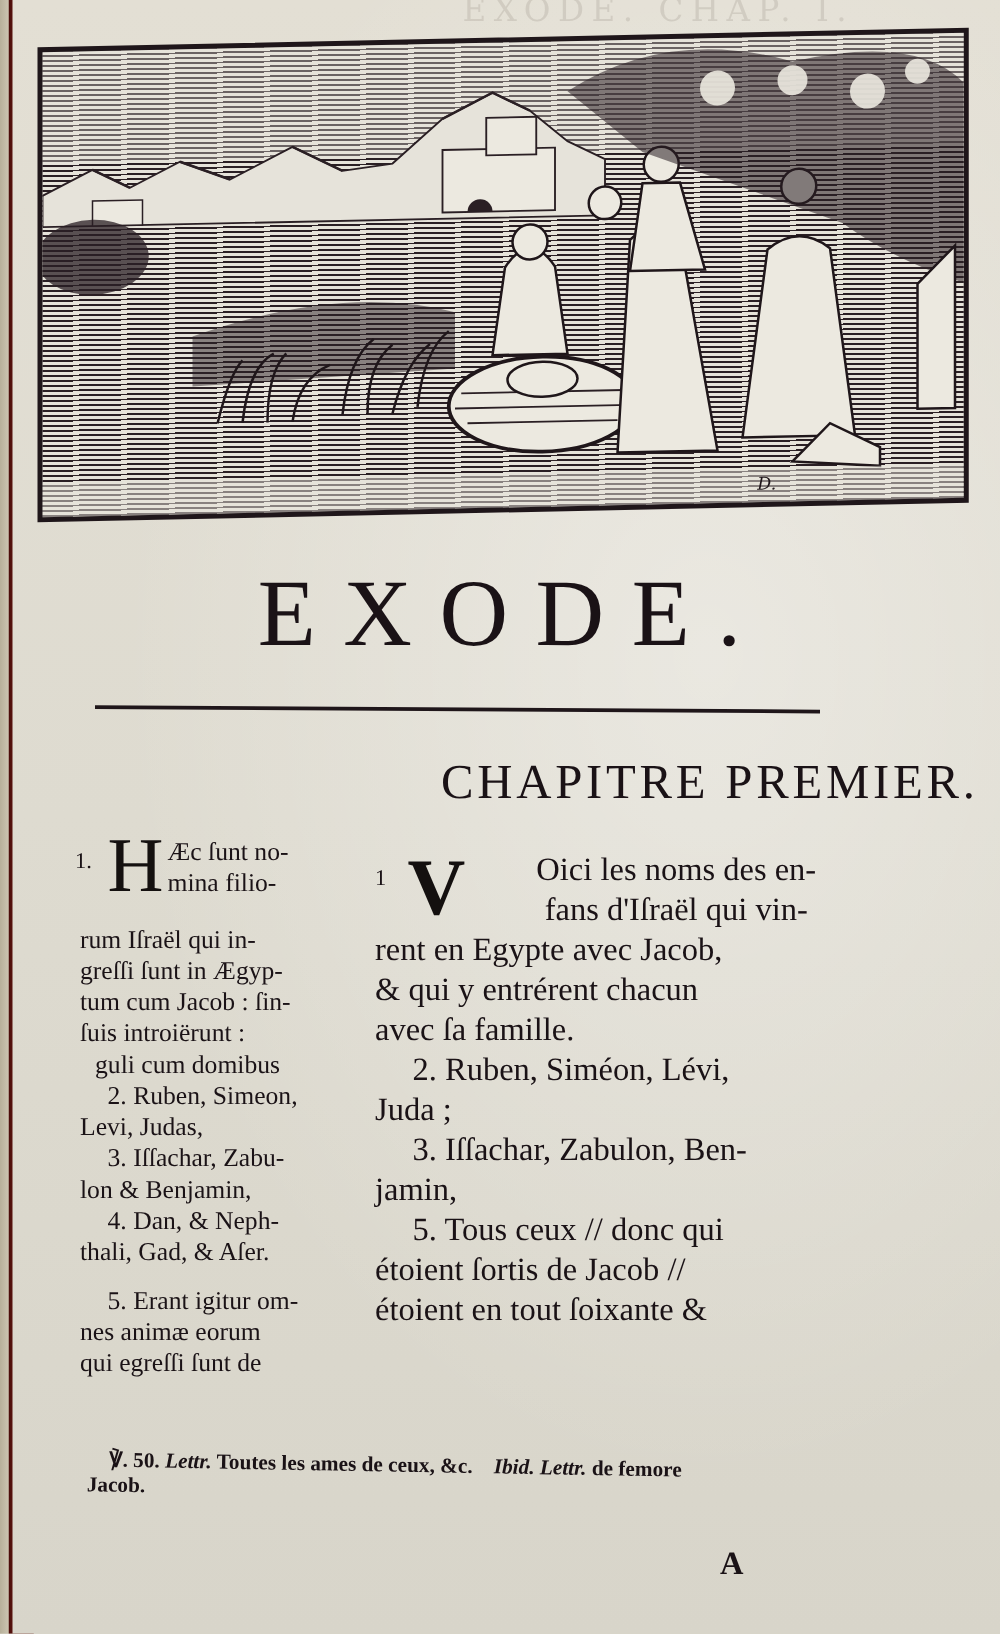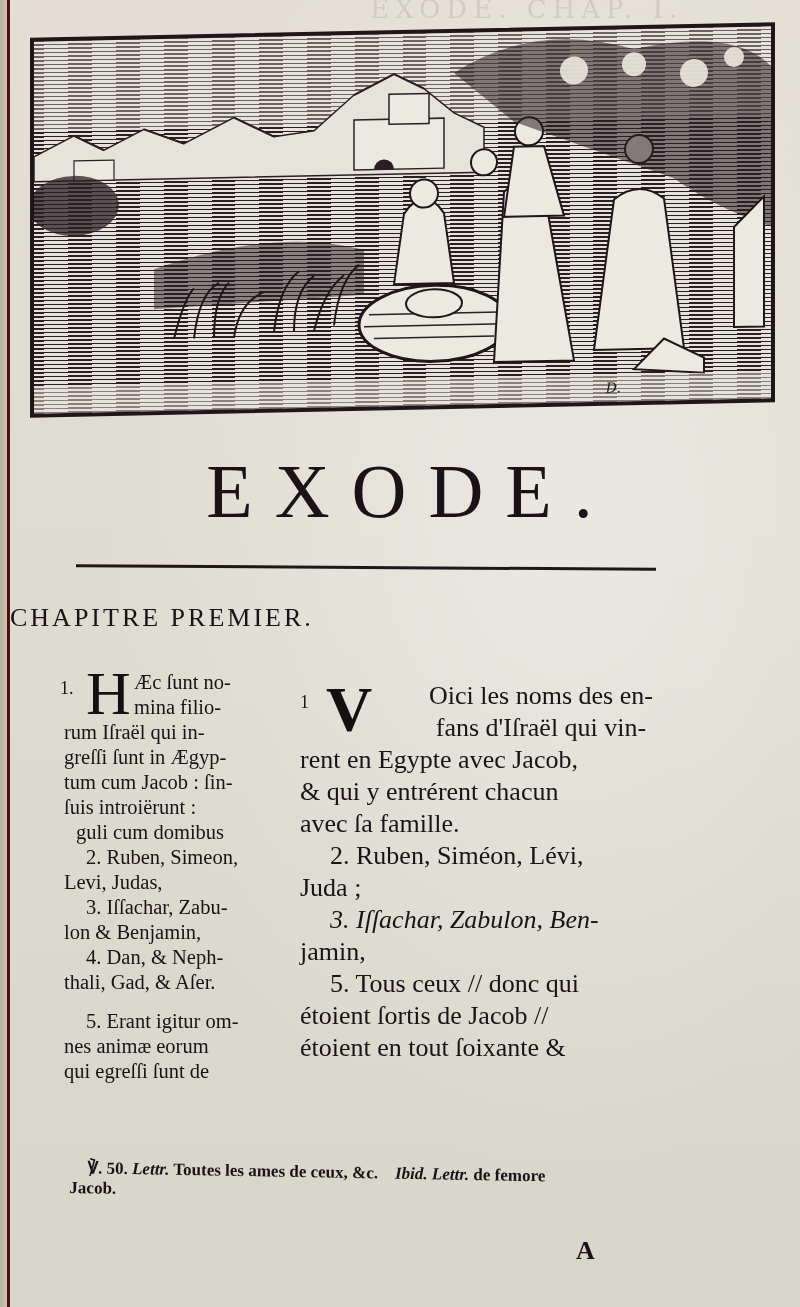--- a/index.html
+++ b/index.html
@@ -46,22 +46,22 @@
       position: absolute; left: 0; width: 773px; top: 448px; text-align: center;
       font-family: "Liberation Serif", serif; font-size: 76px;
       letter-spacing: 22px; color: #1a1216; font-weight: normal;
       padding-left: 14px;
     }
     .title-rule {
       position: absolute; left: 66px; top: 566px; width: 580px; height: 3px;
       background: #1f161a; transform: rotate(0.35deg);
     }
     .chapter {
-      position: absolute; left: 0; width: 773px; top: 603px; text-align: left;
-      font-family: "Liberation Serif", serif; font-size: 26px;
+      position: absolute; left: 0; width: 773px; top: 603px; text-align: right;
+      font-family: "Liberation Serif", serif; font-size: 39px;
       letter-spacing: 3px; color: #1a1216;
     }
     .col {
       position: absolute; font-family: "Liberation Serif", serif; color: #1a1216;
     }
     .col-latin { left: 50px; top: 668px; width: 248px; font-size: 20.5px; line-height: 25px; }
     .col-french { left: 290px; top: 680px; width: 400px; font-size: 26px; line-height: 32px; }
     .line { white-space: nowrap; display: block; }
     .dropcap-wrap { position: relative; }
     .dropcap {
@@ -151,21 +151,21 @@
   <div class="chapter">CHAPITRE PREMIER.</div>
 
   <div class="col col-latin">
     <div class="dropcap-wrap">
       <span class="latin-num" style="left:0; top:8px;">1.</span>
       <span class="dropcap" style="left:26px; top:-6px; font-size:62px; line-height:62px;">H</span>
       <div style="padding-left:74px; padding-top:2px;">
         <span class="line">Æc ſunt no-</span>
         <span class="line">mina filio-</span>
       </div>
-      <div style="padding-left:4px;">
+      <div style="padding-left:4px;margin-top:20px;">
         <span class="line">rum Iſraël qui in-</span>
         <span class="line">greſſi ſunt in Ægyp-</span>
         <span class="line">tum cum Jacob : ſin-</span>
         <span class="line">ſuis introiërunt :</span>
         <span class="line" style="padding-left:12px;">guli cum domibus</span>
       </div>
     </div>
     <div style="padding-left:4px;">
       <span class="line" style="padding-left:22px;">2. Ruben, Simeon,</span>
       <span class="line">Levi, Judas,</span>
@@ -198,21 +198,21 @@
         <span class="line">rent en Egypte avec Jacob,</span>
         <span class="line">&amp; qui y entrérent chacun</span>
         <span class="line">avec ſa famille.</span>
       </div>
     </div>
     <div>
       <span class="line" style="padding-left:30px;">2. Ruben, Siméon, Lévi,</span>
       <span class="line">Juda ;</span>
     </div>
     <div>
-      <span class="line" style="padding-left:30px;font-style:italic;">3. Iſſachar, Zabulon, Ben-</span>
+      <span class="line" style="padding-left:30px;">3. Iſſachar, Zabulon, Ben-</span>
       <span class="line">jamin,</span>
     </div>
     <div>
       <span class="line" style="padding-left:30px;">5. Tous ceux // donc qui</span>
       <span class="line">étoient ſortis de Jacob //</span>
       <span class="line">étoient en tout ſoixante &amp;</span>
     </div>
   </div>
 
   <div class="footnote">

